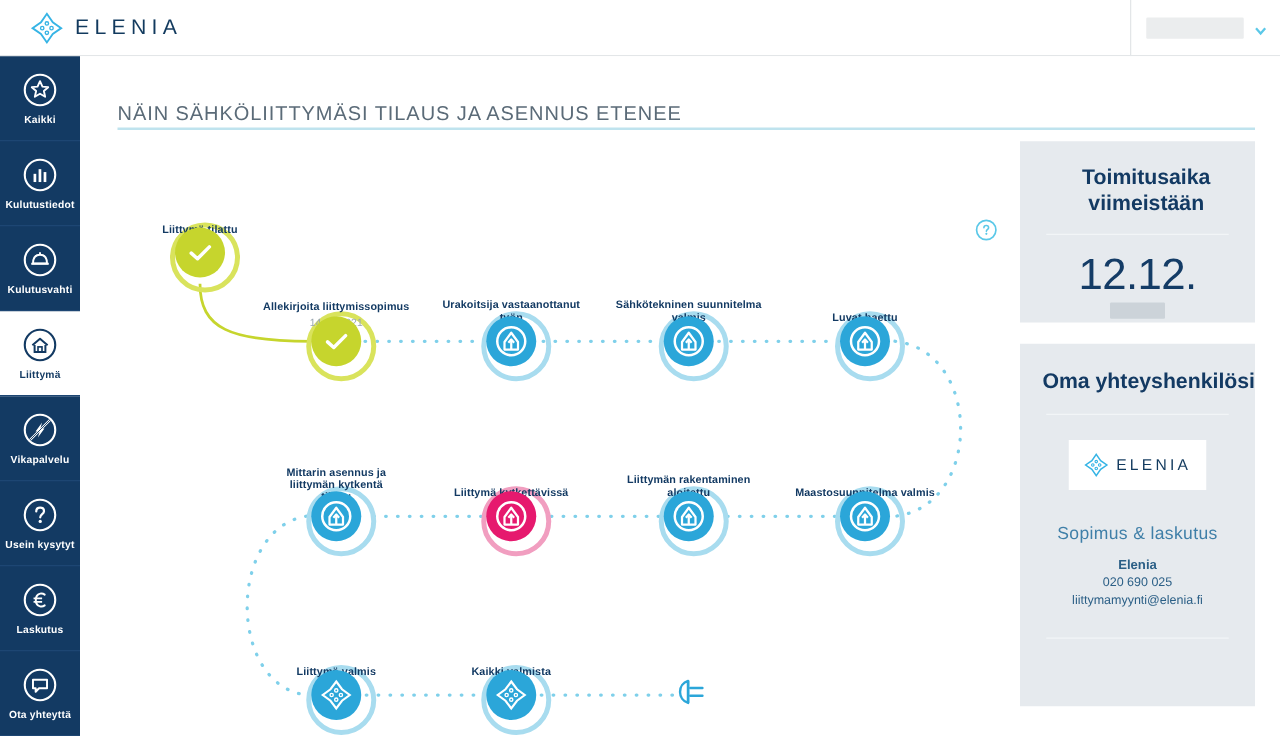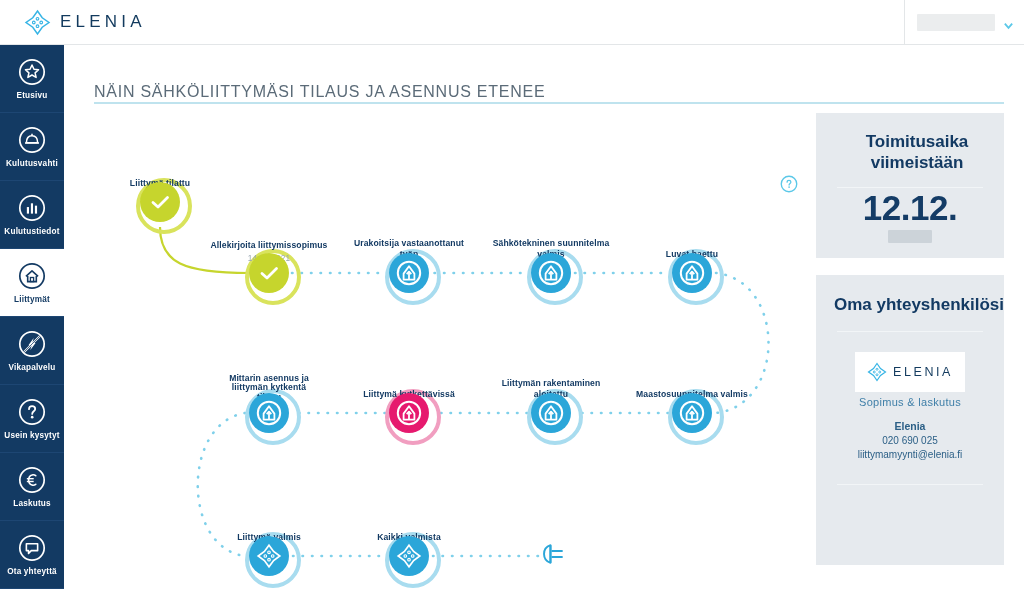--- a/index.html
+++ b/index.html
@@ -118,37 +118,37 @@
   .panel-h {
     text-align:center; color:#133A63; font-weight:700;padding-left:14px;
   }
   .delivery-h {
     padding-top:18px; font-size:17px; line-height:21px;
   }
   .delivery-rule {
     width:146px; height:1px; background:#f2f5f7; margin:14px auto 0;
   }
   .delivery-date {
-    text-align:center; color:#143c66; font-size:35px; font-weight:700;
-    letter-spacing:-.5px; 
+    text-align:center; color:#143c66; font-size:35px; font-weight:400;
+    letter-spacing:-.5px; margin-top:12px;
   }
   .delivery-year-redacted {
     width:44px; height:13px; background:#ccd3d9; margin:2px auto 0; border-radius:1px;
   }
 
   .contact-h { padding-top:20px; font-size:17px;text-align:right; }
   .contact-rule { width:146px; height:1px; background:#f2f5f7; margin:16px auto 0; }
   .contact-logo {
     width:110px; height:40px; background:#ffffff; margin:20px auto 0;
     display:flex; align-items:center; justify-content:center; gap:6px;
   }
   .contact-logo .brand-text { font-size:12.5px; letter-spacing:2.6px; }
   .contact-logo .brand-mark { width:20px; height:20px; }
   .contact-sub {
-    text-align:center; color:#3f7fa8; font-size:11px; margin-top:4px; letter-spacing:.3px;
+    text-align:center; color:#3f7fa8; font-size:14px; margin-top:26px; letter-spacing:.3px;
   }
   .contact-name {
     text-align:center; color:#2b5f86; font-size:10.5px; font-weight:700; margin-top:12px;
   }
   .contact-phone, .contact-email {
     text-align:center; color:#2b5f86; font-size:10px; margin-top:3px;
   }
   .contact-rule-bottom { width:146px; height:1px; background:#f2f5f7; margin:24px auto 0; }
 </style>
 </head>
@@ -182,57 +182,57 @@
 
   <nav class="sidebar">
 
     <div class="nav-item">
       <span class="ico">
         <svg viewBox="0 0 32 32" width="30" height="30">
           <circle cx="16" cy="16" r="13" fill="none" stroke="#fff" stroke-width="1.8"></circle>
           <path d="M16 8.5 L18.1 13.1 L23 13.6 L19.3 16.9 L20.4 21.8 L16 19.2 L11.6 21.8 L12.7 16.9 L9 13.6 L13.9 13.1 Z" fill="none" stroke="#fff" stroke-width="1.6" stroke-linejoin="round"></path>
         </svg>
       </span>
-      <span class="nav-label">Etusivu</span>
+      <span class="nav-label">Kaikki</span>
+    </div>
+
+    <div class="nav-item">
+      <span class="ico">
+        <svg viewBox="0 0 32 32" width="30" height="30">
+          <circle cx="16" cy="16" r="13" fill="none" stroke="#fff" stroke-width="1.8"></circle>
+          <rect x="10.5" y="15" width="2.3" height="7" fill="#fff"></rect>
+          <rect x="14.8" y="11" width="2.3" height="11" fill="#fff"></rect>
+          <rect x="19.1" y="13.5" width="2.3" height="8.5" fill="#fff"></rect>
+        </svg>
+      </span>
+      <span class="nav-label">Kulutustiedot</span>
     </div>
 
     <div class="nav-item">
       <span class="ico">
         <svg viewBox="0 0 32 32" width="30" height="30">
           <circle cx="16" cy="16" r="13" fill="none" stroke="#fff" stroke-width="1.8"></circle>
           <path d="M10 19 C10 14 12.5 11.5 16 11.5 C19.5 11.5 22 14 22 19 Z" fill="none" stroke="#fff" stroke-width="1.6"></path>
           <line x1="8.5" y1="19.2" x2="23.5" y2="19.2" stroke="#fff" stroke-width="1.6"></line>
           <line x1="16" y1="9.3" x2="16" y2="11.4" stroke="#fff" stroke-width="1.6"></line>
         </svg>
       </span>
       <span class="nav-label">Kulutusvahti</span>
-    </div>
-
-    <div class="nav-item">
-      <span class="ico">
-        <svg viewBox="0 0 32 32" width="30" height="30">
-          <circle cx="16" cy="16" r="13" fill="none" stroke="#fff" stroke-width="1.8"></circle>
-          <rect x="10.5" y="15" width="2.3" height="7" fill="#fff"></rect>
-          <rect x="14.8" y="11" width="2.3" height="11" fill="#fff"></rect>
-          <rect x="19.1" y="13.5" width="2.3" height="8.5" fill="#fff"></rect>
-        </svg>
-      </span>
-      <span class="nav-label">Kulutustiedot</span>
     </div>
 
     <div class="nav-item active">
       <span class="ico">
         <svg viewBox="0 0 32 32" width="30" height="30">
           <circle cx="16" cy="16" r="13" fill="none" stroke="#133A63" stroke-width="1.8"></circle>
           <path d="M9.5 16.3 L16 10.6 L22.5 16.3" fill="none" stroke="#133A63" stroke-width="1.7" stroke-linejoin="round"></path>
           <path d="M11.4 16.1 L11.4 22 L20.6 22 L20.6 16.1" fill="none" stroke="#133A63" stroke-width="1.7"></path>
           <rect x="14.3" y="17.6" width="3.4" height="4.4" fill="none" stroke="#133A63" stroke-width="1.4"></rect>
         </svg>
       </span>
-      <span class="nav-label">Liittymät</span>
+      <span class="nav-label">Liittymä</span>
     </div>
 
     <div class="nav-item">
       <span class="ico">
         <svg viewBox="0 0 32 32" width="30" height="30">
           <circle cx="16" cy="16" r="13" fill="none" stroke="#fff" stroke-width="1.8"></circle>
           <path d="M17.8 9.5 L12.2 17.2 L15.7 17.2 L14.2 22.5 L19.8 14.8 L16.3 14.8 Z" fill="#fff"></path>
           <line x1="7.5" y1="24.5" x2="24.5" y2="7.5" stroke="#fff" stroke-width="2"></line>
           <line x1="7.5" y1="24.5" x2="24.5" y2="7.5" stroke="#133A63" stroke-width="0.8"></line>
         </svg>

